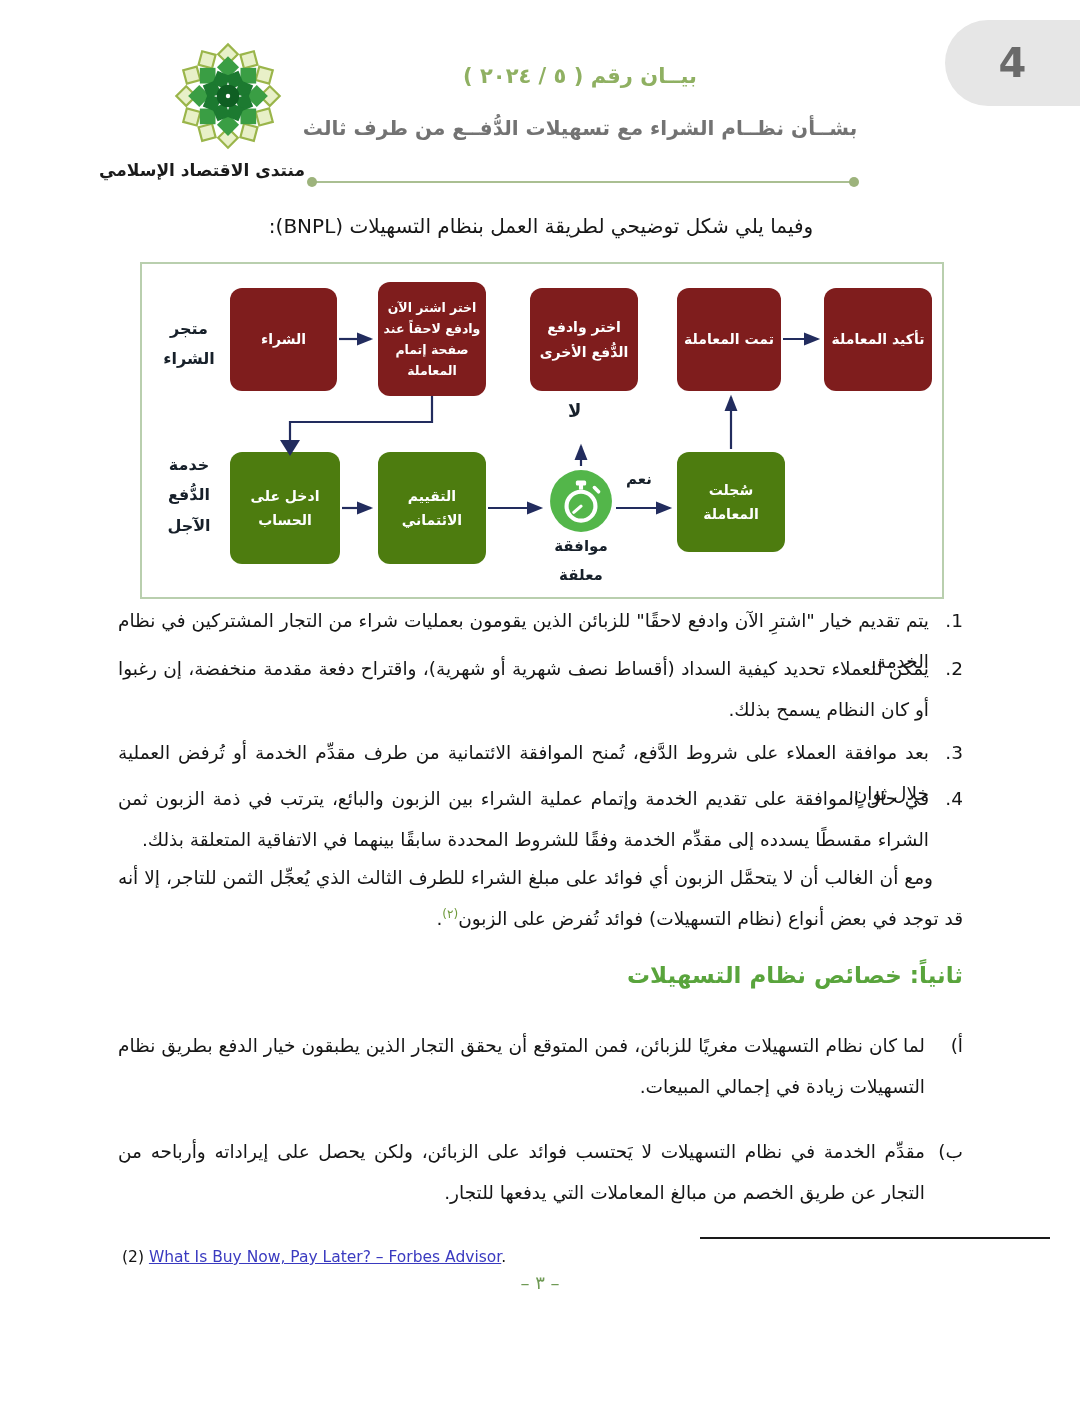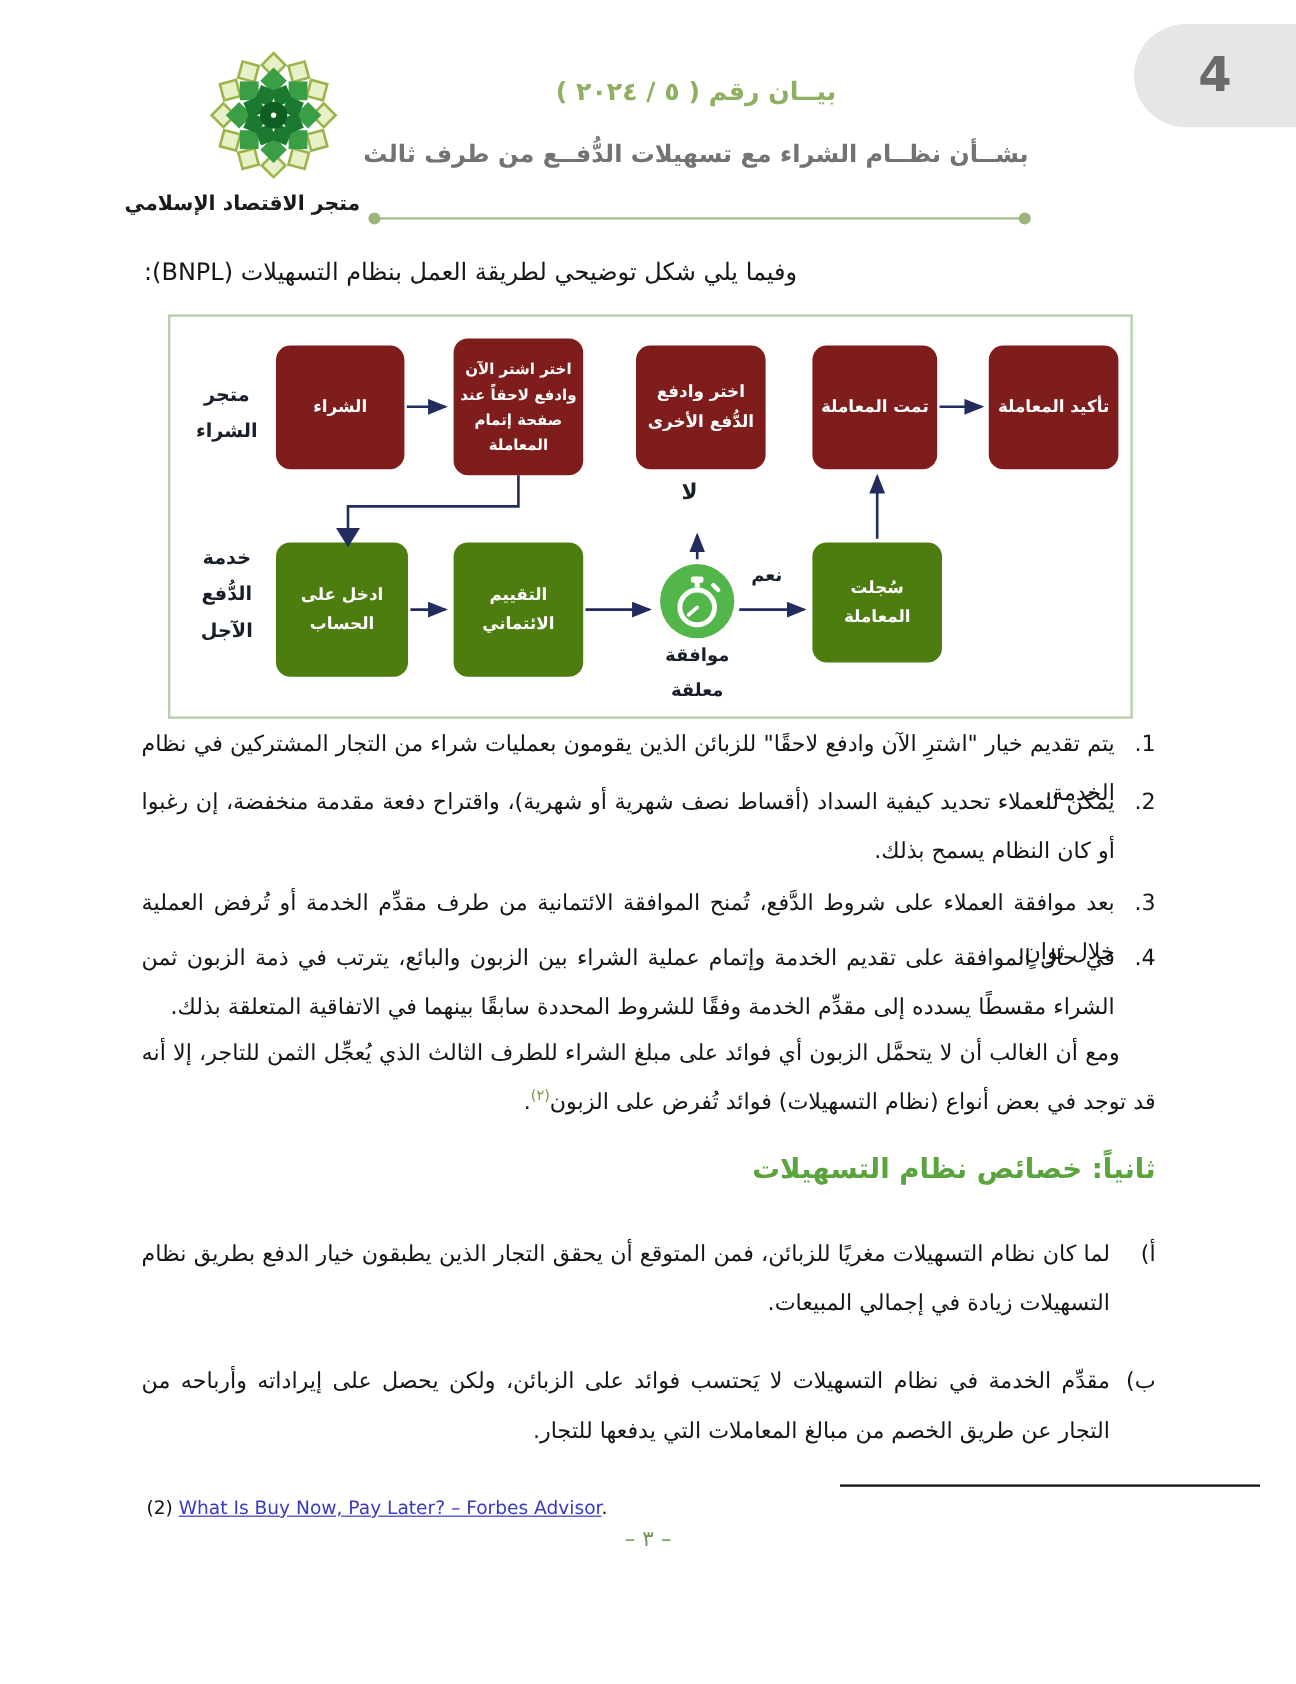--- a/index.html
+++ b/index.html
@@ -19,21 +19,21 @@
           font-size:21px;font-weight:bold;color:#8fb062;letter-spacing:1px;}
   .title2{position:absolute;left:300px;top:116px;width:560px;text-align:center;direction:rtl;
           font-size:20px;font-weight:bold;color:#737373;}
   .hr-deco{position:absolute;left:310px;top:181px;width:546px;height:2px;background:#aabf92;}
   .hr-deco::before,.hr-deco::after{content:"";position:absolute;top:-4px;width:10px;height:10px;
           border-radius:50%;background:#9db37c;}
   .hr-deco::before{left:-3px;}
   .hr-deco::after{right:-3px;}
 
   
-  .intro{position:absolute;left:120px;right:118px;top:214px;direction:rtl;text-align:left;
+  .intro{position:absolute;left:120px;right:118px;top:214px;direction:rtl;text-align:center;
          font-size:20px;color:#161616;}
 
   
   .chart{position:absolute;left:140px;top:262px;width:800px;height:333px;background:#ffffff;
          border:2px solid #b9cfae;}
   .chart .rowlabel{position:absolute;width:82px;text-align:center;font-size:16px;font-weight:bold;
          color:#17202a;direction:rtl;line-height:1.9;}
   .gbox,.bbox{position:absolute;border-radius:12px;display:flex;align-items:center;justify-content:center;
          color:#ffffff;font-weight:bold;text-align:center;direction:rtl;padding:4px;box-sizing:border-box;
          line-height:1.75;}
@@ -160,21 +160,21 @@
             <rect x="-8" y="-28" width="16" height="16" transform="rotate(45 0 -20)"></rect>
           </g>
         <g transform="rotate(337.5)">
             <rect x="-8" y="-28" width="16" height="16" transform="rotate(45 0 -20)"></rect>
           </g>
       </g>
       <circle r="13" fill="#0f5f23"></circle>
       <circle r="2.5" fill="#ffffff"></circle>
     </g>
   </svg>
-  <div class="org-name">متجر الاقتصاد الإسلامي</div>
+  <div class="org-name">منتدى الاقتصاد الإسلامي</div>
 
   <div class="title1">بيــان رقم ( ٥ / ٢٠٢٤ )</div>
   <div class="title2">بشــأن نظــام الشراء مع تسهيلات الدُّفــع من طرف ثالث</div>
   <div class="hr-deco"></div>
 
   <div class="intro">وفيما يلي شكل توضيحي لطريقة العمل بنظام التسهيلات (BNPL):</div>
 
   <div class="chart">
 
     <div class="rowlabel" style="left:6px;top:50px;">متجر الشراء</div>

